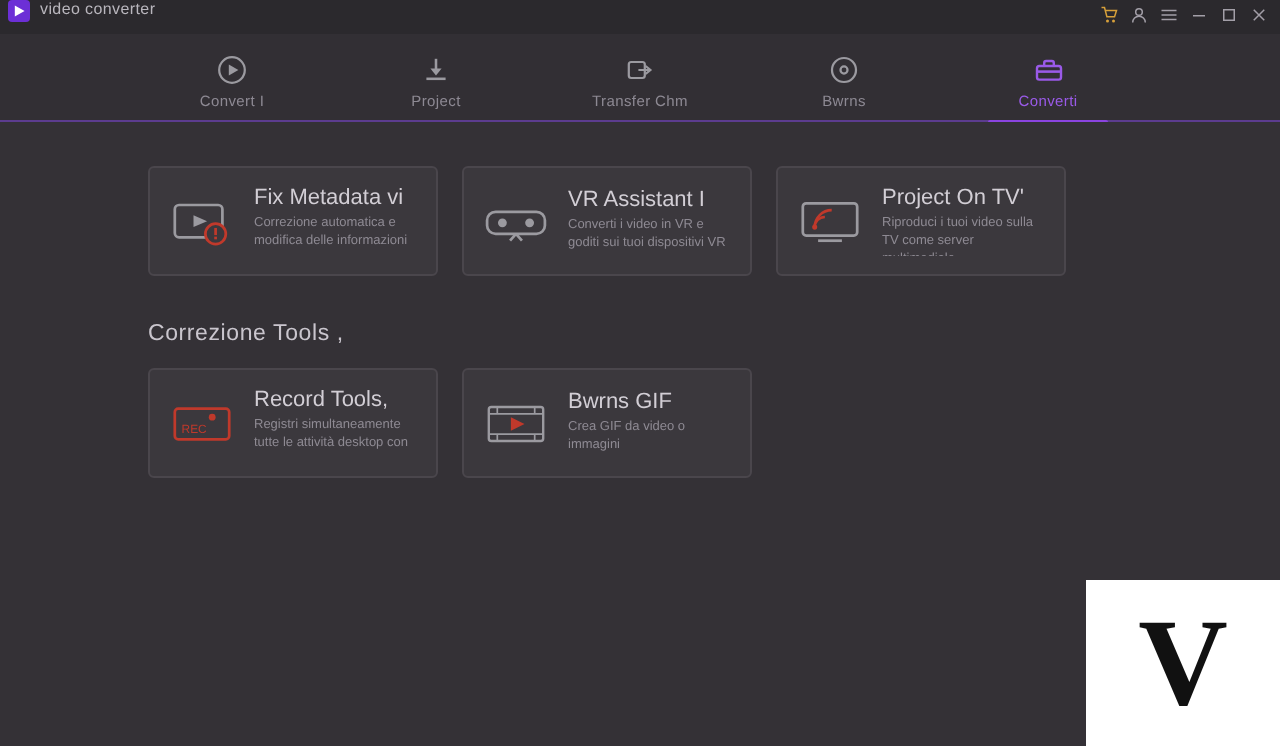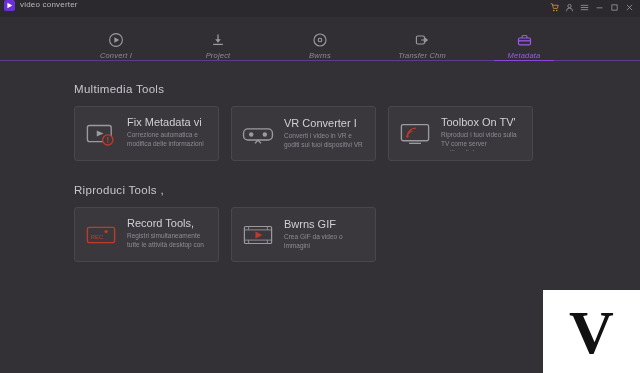--- a/index.html
+++ b/index.html
@@ -38,26 +38,25 @@
   .titlebar-spacer { flex: 1; }
   .tb-icons { display: flex; align-items: center; gap: 6px; padding-right: 2px; }
   .tb-ico { color: #a39fa8; font-size: 9px; line-height: 1; cursor: default; }
   .tb-ico.cart { color: #d7a03a; }
   .tb-ico.user { color: #a39fa8; }
 
   
   .navbar {
     height: 43px;
     background: #322f34;
-    display: flex; align-items: flex-end; justify-content: center;
+    display: flex; align-items: center; justify-content: center;
     gap: 30px;
     padding-top: 5px;
     position: relative;
     flex: 0 0 43px;
-    font-style: italic;
   }
   .nav-item {
     width: 72px;
     display: flex; flex-direction: column; align-items: center;
     gap: 3px;
     cursor: default;
   }
   .nav-icon { height: 16px; display: flex; align-items: center; justify-content: center; }
   .nav-label { font-size: 7.5px; color: #8d8993; letter-spacing: .2px; white-space: nowrap; }
   .nav-item.active .nav-label { color: #9a5ae8; }
@@ -191,55 +190,54 @@
           <polygon points="6.5,9 13.5,9 10,13.5" fill="#9b9aa0"></polygon>
           <path d="M4 15.5 h12" stroke="#9b9aa0" stroke-width="1.6" fill="none"></path>
         </svg>
       </span>
       <span class="nav-label">Project</span>
     </div>
 
     <div class="nav-item">
       <span class="nav-icon">
         <svg width="16" height="16" viewBox="0 0 20 20">
+          <rect x="3" y="5" width="10" height="10" rx="1.5" fill="none" stroke="#9b9aa0" stroke-width="1.4"></rect>
+          <path d="M9 10 h7 M13.5 7.5 L16.5 10 L13.5 12.5" fill="none" stroke="#9b9aa0" stroke-width="1.4"></path>
+        </svg>
+      </span>
+      <span class="nav-label">Transfer Chm</span>
+    </div>
+
+    <div class="nav-item">
+      <span class="nav-icon">
+        <svg width="16" height="16" viewBox="0 0 20 20">
           <circle cx="10" cy="10" r="7.5" fill="none" stroke="#9b9aa0" stroke-width="1.4"></circle>
           <circle cx="10" cy="10" r="2.2" fill="none" stroke="#9b9aa0" stroke-width="1.4"></circle>
         </svg>
       </span>
       <span class="nav-label">Bwrns</span>
-    </div>
-
-    <div class="nav-item">
-      <span class="nav-icon">
-        <svg width="16" height="16" viewBox="0 0 20 20">
-          <rect x="3" y="5" width="10" height="10" rx="1.5" fill="none" stroke="#9b9aa0" stroke-width="1.4"></rect>
-          <path d="M9 10 h7 M13.5 7.5 L16.5 10 L13.5 12.5" fill="none" stroke="#9b9aa0" stroke-width="1.4"></path>
-        </svg>
-      </span>
-      <span class="nav-label">Transfer Chm</span>
     </div>
 
     <div class="nav-item active">
       <span class="nav-icon">
         <svg width="17" height="16" viewBox="0 0 20 20">
           <rect x="2.5" y="7.5" width="15" height="8.5" rx="1.5" fill="none" stroke="#9a5ae8" stroke-width="1.5"></rect>
           <path d="M7 7.5 V5.6 a1.2 1.2 0 0 1 1.2-1.2 h3.6 A1.2 1.2 0 0 1 13 5.6 V7.5" fill="none" stroke="#9a5ae8" stroke-width="1.5"></path>
           <rect x="2.5" y="10.2" width="15" height="1.6" fill="#9a5ae8"></rect>
         </svg>
       </span>
-      <span class="nav-label">Metadata</span>
+      <span class="nav-label">Converti</span>
       <div class="nav-underline"></div>
     </div>
   </div>
 
   <div class="divider"></div>
 
   <div class="content">
 
-    <div class="section-title">Multimedia Tools</div>
     <div class="card-row">
 
       <div class="card">
         <span class="card-icon">
           <svg width="34" height="26" viewBox="0 0 40 30">
             <rect x="4" y="5" width="28" height="19" rx="2.5" fill="none" stroke="#9b9aa0" stroke-width="1.6"></rect>
             <polygon points="15,11 23,14.5 15,18" fill="#9b9aa0"></polygon>
             <circle cx="28" cy="22" r="6" fill="#3b383d" stroke="#c0392b" stroke-width="1.6"></circle>
             <rect x="27.2" y="18.5" width="1.6" height="4.2" fill="#c0392b"></rect>
             <rect x="27.2" y="23.6" width="1.6" height="1.6" fill="#c0392b"></rect>
@@ -254,45 +252,45 @@
       <div class="card">
         <span class="card-icon">
           <svg width="34" height="24" viewBox="0 0 40 28">
             <rect x="3" y="8" width="34" height="13" rx="5" fill="none" stroke="#9b9aa0" stroke-width="1.6"></rect>
             <path d="M20 21 l-3.5 4 M20 21 l3.5 4" stroke="#9b9aa0" stroke-width="1.6" fill="none"></path>
             <circle cx="12" cy="14.5" r="2.6" fill="#9b9aa0"></circle>
             <circle cx="28" cy="14.5" r="2.6" fill="#9b9aa0"></circle>
           </svg>
         </span>
         <span class="card-text">
-          <span class="card-title">VR Converter I</span>
+          <span class="card-title">VR Assistant I</span>
           <span class="card-desc">Converti i video in VR e goditi sui tuoi dispositivi VR</span>
         </span>
       </div>
 
       <div class="card">
         <span class="card-icon">
           <svg width="34" height="26" viewBox="0 0 40 30">
             <rect x="4" y="4" width="32" height="19" rx="2" fill="none" stroke="#9b9aa0" stroke-width="1.6"></rect>
             <path d="M13 26 h14" stroke="#9b9aa0" stroke-width="1.6"></path>
             <path d="M11 18 a6 6 0 0 1 6 -6" fill="none" stroke="#c0392b" stroke-width="1.5"></path>
             <path d="M11 18 a10 10 0 0 1 10 -10" fill="none" stroke="#c0392b" stroke-width="1.5"></path>
             <circle cx="11" cy="18" r="1.5" fill="#c0392b"></circle>
           </svg>
         </span>
         <span class="card-text">
-          <span class="card-title">Toolbox On TV'</span>
+          <span class="card-title">Project On TV'</span>
           <span class="card-desc">Riproduci i tuoi video sulla TV come server multimediale</span>
         </span>
       </div>
     </div>
 
     <div class="spacer-26"></div>
 
-    <div class="section-title">Riproduci Tools ,</div>
+    <div class="section-title">Correzione Tools ,</div>
     <div class="card-row">
 
       <div class="card">
         <span class="card-icon">
           <svg width="34" height="26" viewBox="0 0 40 30">
             <rect x="4" y="6" width="32" height="18" rx="2" fill="none" stroke="#c0392b" stroke-width="1.6"></rect>
             <circle cx="26" cy="11" r="2" fill="#c0392b"></circle>
             <text x="8" y="20" font-family="Liberation Sans, sans-serif" font-size="7" fill="#c0392b">REC</text>
           </svg>
         </span>

